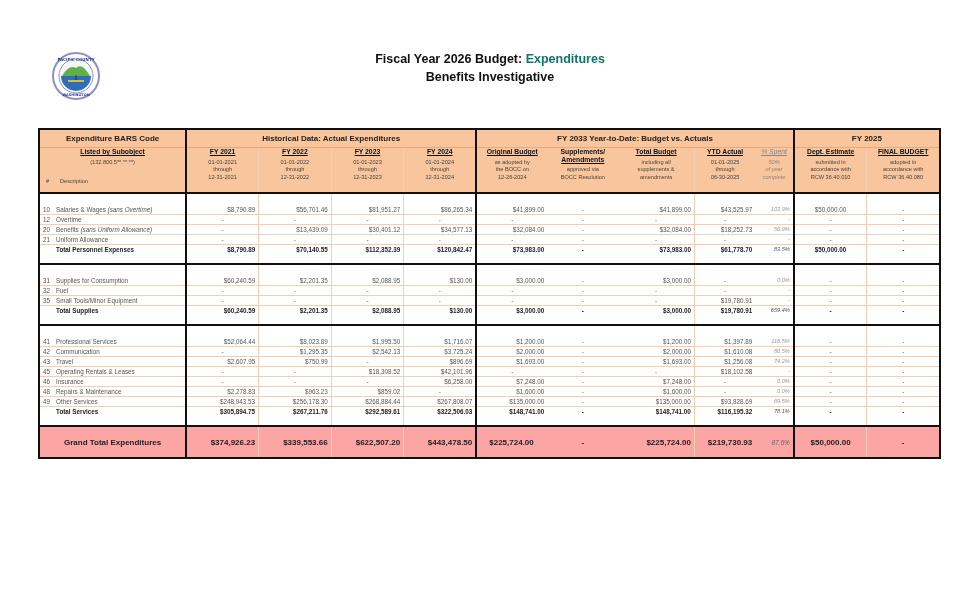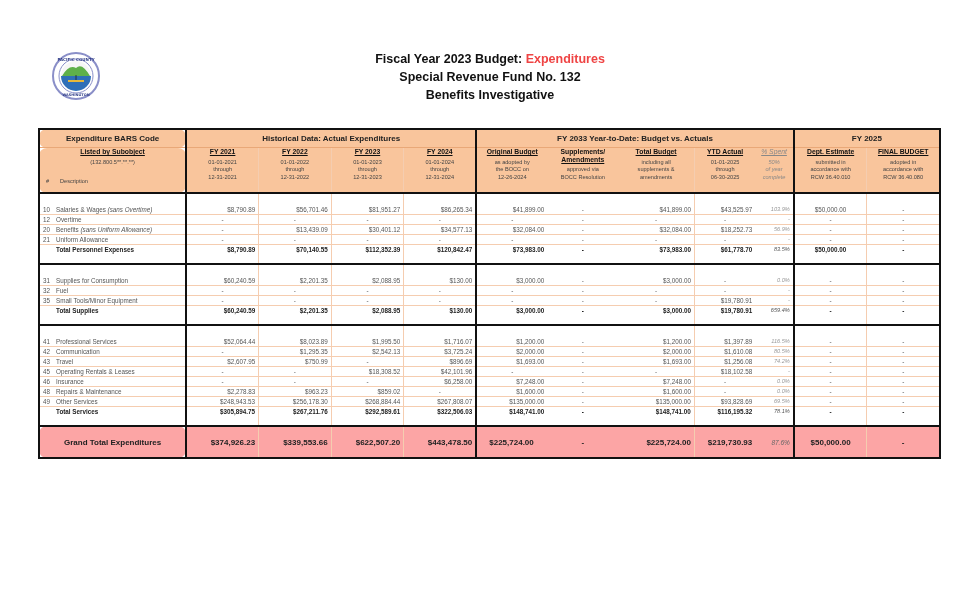--- a/index.html
+++ b/index.html
@@ -7,21 +7,21 @@
       width: 979px; height: 614px; position: relative; overflow: hidden;
       font-family: "Liberation Sans", sans-serif; color: #222;
     }
     .logo {
       position: absolute; left: 52px; top: 52px; width: 48px; height: 48px;
     }
     .title-block {
       position: absolute; left: 290px; top: 50px; width: 400px; text-align: center;
       font-weight: bold; font-size: 12.5px; line-height: 18px; color: #111;
     }
-    .title-block .accent { color: #ef4444; margin-top: 26px; }
+    .title-block .accent { color: #0f766e; margin-top: 26px; }
 
     table.budget {
       position: absolute; left: 38px; top: 128px; width: 903px;
       border-collapse: collapse; table-layout: fixed;
       font-size: 6.3px;
     }
     table.budget td, table.budget th { padding: 0 3px; white-space: nowrap; overflow: hidden; }
 
     
     col.c-desc { width: 145px; }
@@ -46,21 +46,21 @@
     .hdr-sub td .h {
       display: block; font-weight: bold; font-size: 6.8px; color: #111; text-decoration: underline; margin-bottom: 3px;
     }
     .hdr-sub td .h.nolink { text-decoration: none; margin-bottom: 0; }
     .hdr-sub td.pcthdr { color: #888; font-style: italic; }
     .hdr-sub td.pcthdr .h { color: #888; font-weight: normal; font-style: italic; }
     .hdr-sub td.desc-h { position: relative; }
     .desc-h .hash { position: absolute; left: 6px; bottom: 7px; }
     .desc-h .dlabel { position: absolute; left: 20px; bottom: 7px; }
 
-    .bl { border-left: 2px solid #111; border-radius: 8px; }
+    .bl { border-left: 2px solid #111; }
     .br { border-right: 2px solid #111; }
     .bsoft { border-left: 1px solid #f5cdb0; }
 
     tr.spacer td { height: 11px; }
     tr.gap td { height: 9px; border-bottom: 2px solid #111; }
 
     tr.row td {
       height: 9px; line-height: 9px; text-align: right; color: #555;
       border-bottom: 1px solid #f5cdb0;
     }
@@ -97,22 +97,21 @@
     <path d="M10 24 Q17 12 24 16 Q30 10 38 24 Z" fill="#5fb04a"></path>
     <path d="M9 24 L39 24 A15 15 0 0 1 9 24 Z" fill="#2f6fb8"></path>
     <rect x="16" y="28" width="16" height="2" fill="#e8b83a"></rect>
     <line x1="24" y1="23" x2="24" y2="28" stroke="#222" stroke-width="0.8"></line>
     <text x="24" y="8.5" font-size="4" text-anchor="middle" fill="#33408a" font-family="DejaVu Sans, sans-serif" font-weight="bold">PACIFIC COUNTY</text>
     <text x="24" y="44" font-size="3.5" text-anchor="middle" fill="#33408a" font-family="DejaVu Sans, sans-serif" font-weight="bold">WASHINGTON</text>
   </svg>
 </div>
 
 <div class="title-block">
-  <div><span>Fiscal Year 2023 Budget: </span><span class="accent">Expenditures</span></div>
-  <div>Special Revenue Fund No. 132</div>
+  <div><span>Fiscal Year 2026 Budget: </span><span class="accent">Expenditures</span></div>
   <div>Benefits Investigative</div>
 </div>
 
 <table class="budget">
   <colgroup>
     <col class="c-desc">
       <col class="c-fy">
       <col class="c-fy">
       <col class="c-fy">
       <col class="c-fy">

